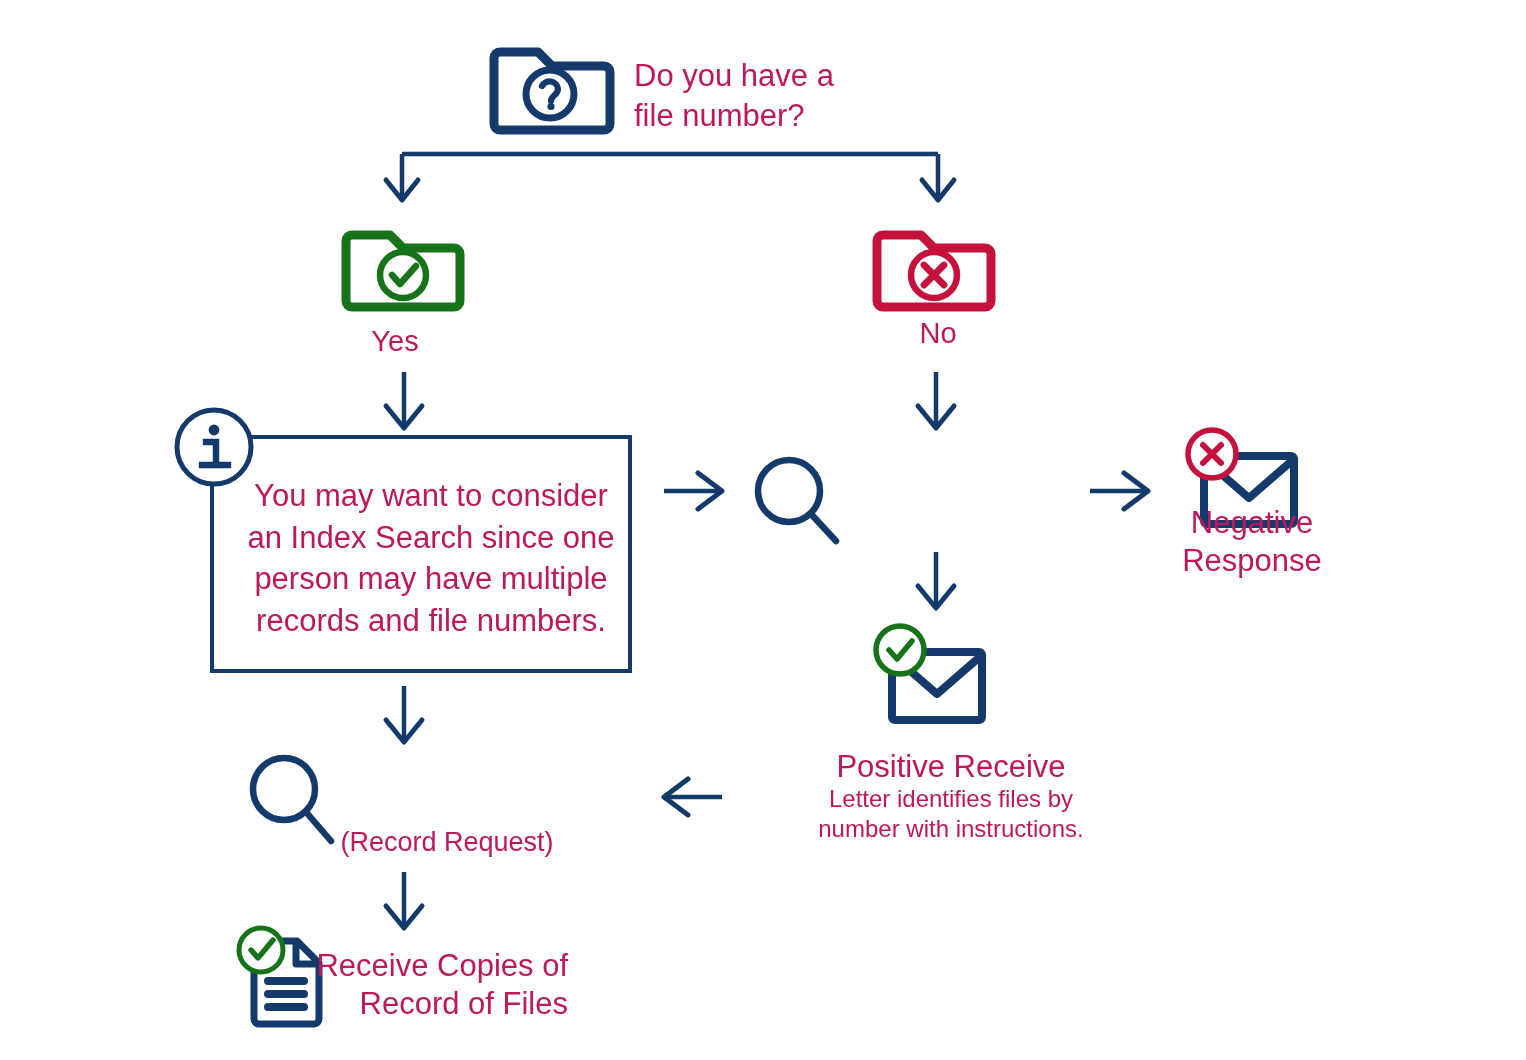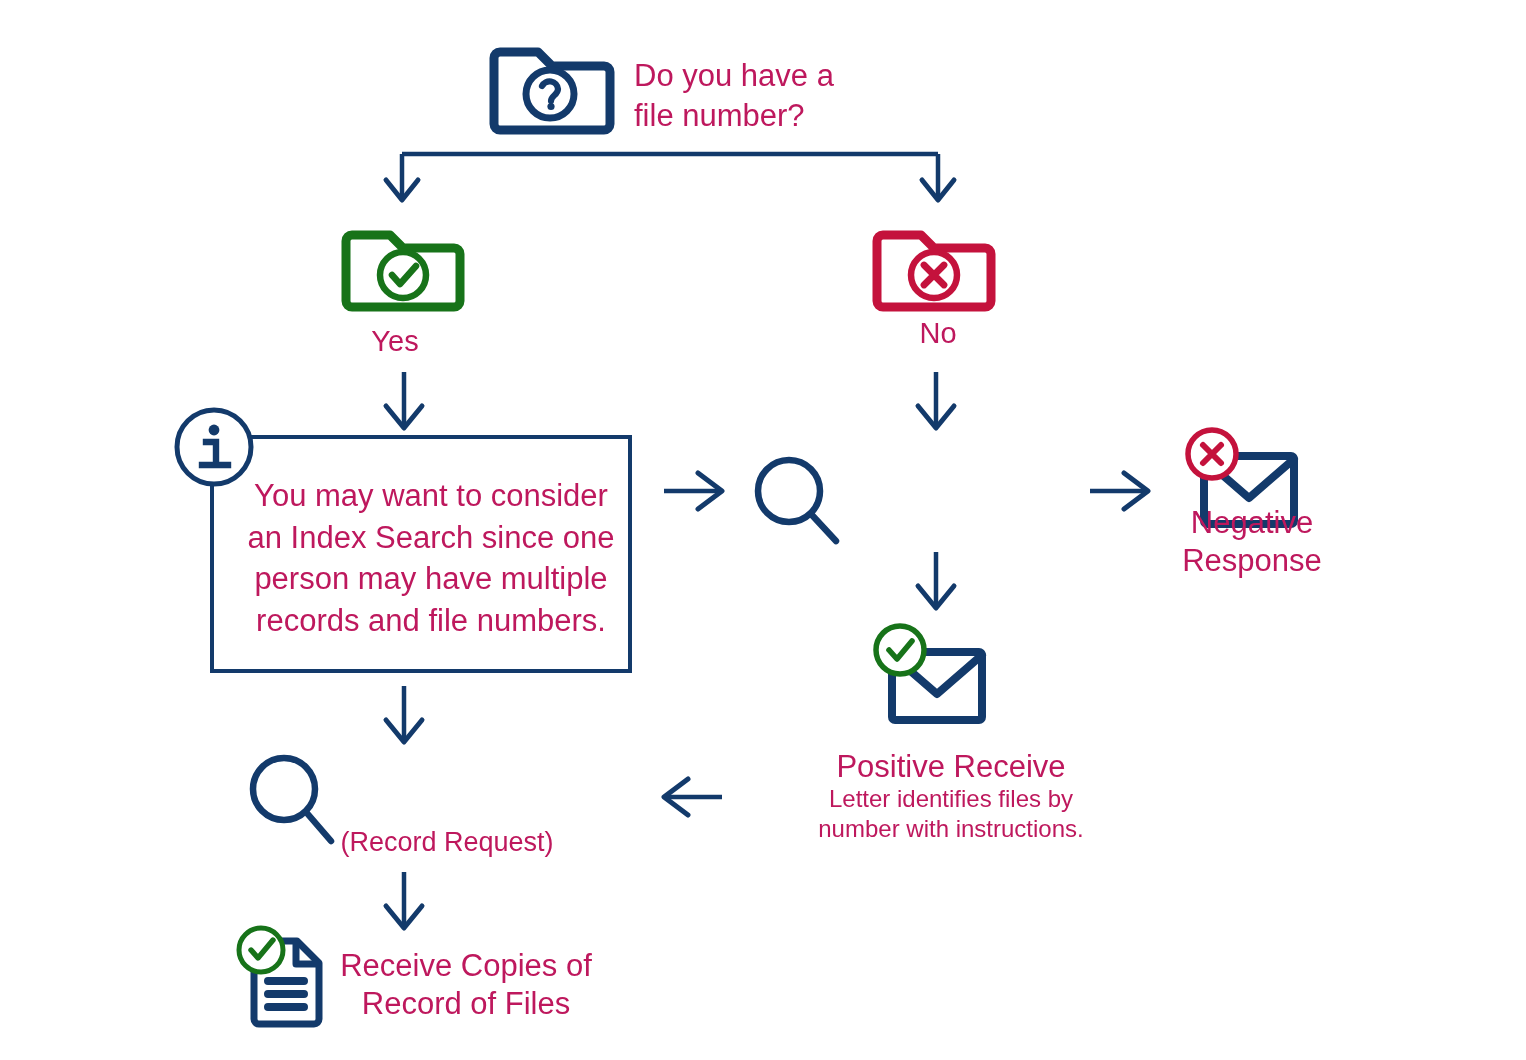--- a/index.html
+++ b/index.html
@@ -188,16 +188,16 @@
 
   <div class="node" style="left:232px;top:925px;">
     <svg width="96" height="104" viewBox="0 0 96 104">
       <path d="M27 16 h38 l22 22 v56 a5 5 0 0 1 -5 5 h-55 a5 5 0 0 1 -5 -5 v-73 a5 5 0 0 1 5 -5 z" fill="#ffffff" stroke="#133a6b" stroke-width="7" stroke-linejoin="round"></path>
       <path d="M64 16 v23 h23" fill="none" stroke="#133a6b" stroke-width="7" stroke-linejoin="round"></path>
       <path d="M36 56 h36 M36 69 h36 M36 82 h36" fill="none" stroke="#133a6b" stroke-width="8" stroke-linecap="round"></path>
       <circle cx="29" cy="25" r="22" fill="#ffffff" stroke="#177319" stroke-width="5"></circle>
       <path d="M19 25 L26 33 L41 15" fill="none" stroke="#177319" stroke-width="5.4" stroke-linecap="round" stroke-linejoin="round"></path>
     </svg>
   </div>
-  <div class="lbl t-main" style="left:336px;top:947px;width:260px;"><span>Receive Copies of</span>
+  <div class="lbl t-main" style="left:308px;top:947px;width:260px;text-align:right;"><span>Receive Copies of</span>
 <span>Record of Files</span></div>
 
 </div>
 
 </body></html>

